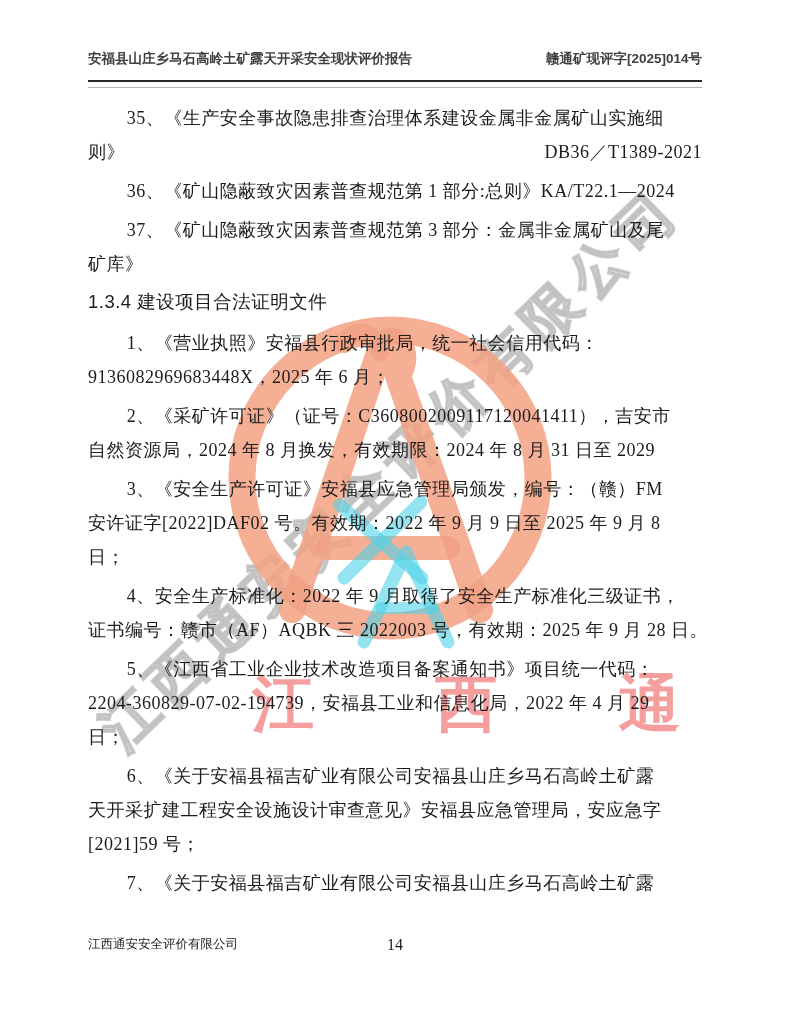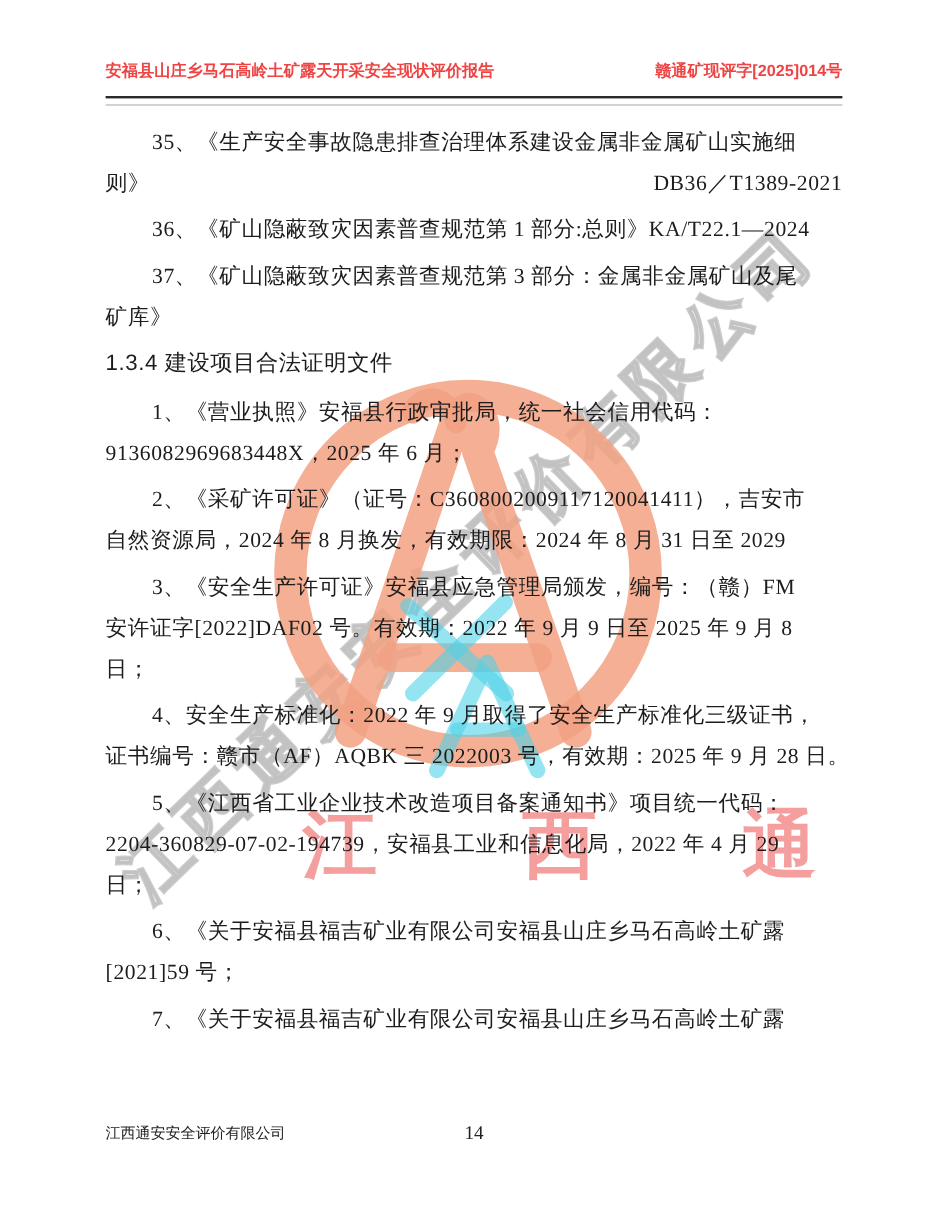--- a/index.html
+++ b/index.html
@@ -9,21 +9,21 @@
     font-family:"Liberation Serif","DejaVu Serif",serif;
     color:#1c1c1c;
   }
   .page{position:absolute;inset:0;}
 
   
   .header{
     position:absolute;left:88px;right:88px;top:50px;
     display:flex;justify-content:space-between;align-items:flex-end;
     font-family:"Liberation Sans","DejaVu Sans",sans-serif;
-    font-weight:bold;font-size:13.5px;color:#ef4444;
+    font-weight:bold;font-size:13.5px;color:#404040;
     padding-bottom:6px;
   }
   .header-rule{
     position:absolute;left:88px;right:88px;top:80px;height:5px;
     border-top:2.5px solid #2a2a2a;border-bottom:1px solid #b5b5b5;
   }
 
   
   .body-text{
     position:absolute;left:88px;width:614px;top:96px;z-index:2;
@@ -117,20 +117,21 @@
     <div class="line">自然资源局，2024 年 8 月换发，有效期限：2024 年 8 月 31 日至 2029</div>
     <div class="line indent p-start">3、《安全生产许可证》安福县应急管理局颁发，编号：（赣）FM</div>
     <div class="line">安许证字[2022]DAF02 号。有效期：2022 年 9 月 9 日至 2025 年 9 月 8</div>
     <div class="line">日；</div>
     <div class="line indent p-start">4、安全生产标准化：2022 年 9 月取得了安全生产标准化三级证书，</div>
     <div class="line">证书编号：赣市（AF）AQBK 三 2022003 号，有效期：2025 年 9 月 28 日。</div>
     <div class="line indent p-start">5、《江西省工业企业技术改造项目备案通知书》项目统一代码：</div>
     <div class="line">2204-360829-07-02-194739，安福县工业和信息化局，2022 年 4 月 29</div>
     <div class="line">日；</div>
     <div class="line indent p-start">6、《关于安福县福吉矿业有限公司安福县山庄乡马石高岭土矿露</div>
+    <div class="line">天开采扩建工程安全设施设计审查意见》安福县应急管理局，安应急字</div>
     <div class="line">[2021]59 号；</div>
     <div class="line indent p-start">7、《关于安福县福吉矿业有限公司安福县山庄乡马石高岭土矿露</div>
   </div>
 
   <div class="footer">
     <span class="company">江西通安安全评价有限公司</span>
     <span class="pageno">14</span>
   </div>
 
 </div>

